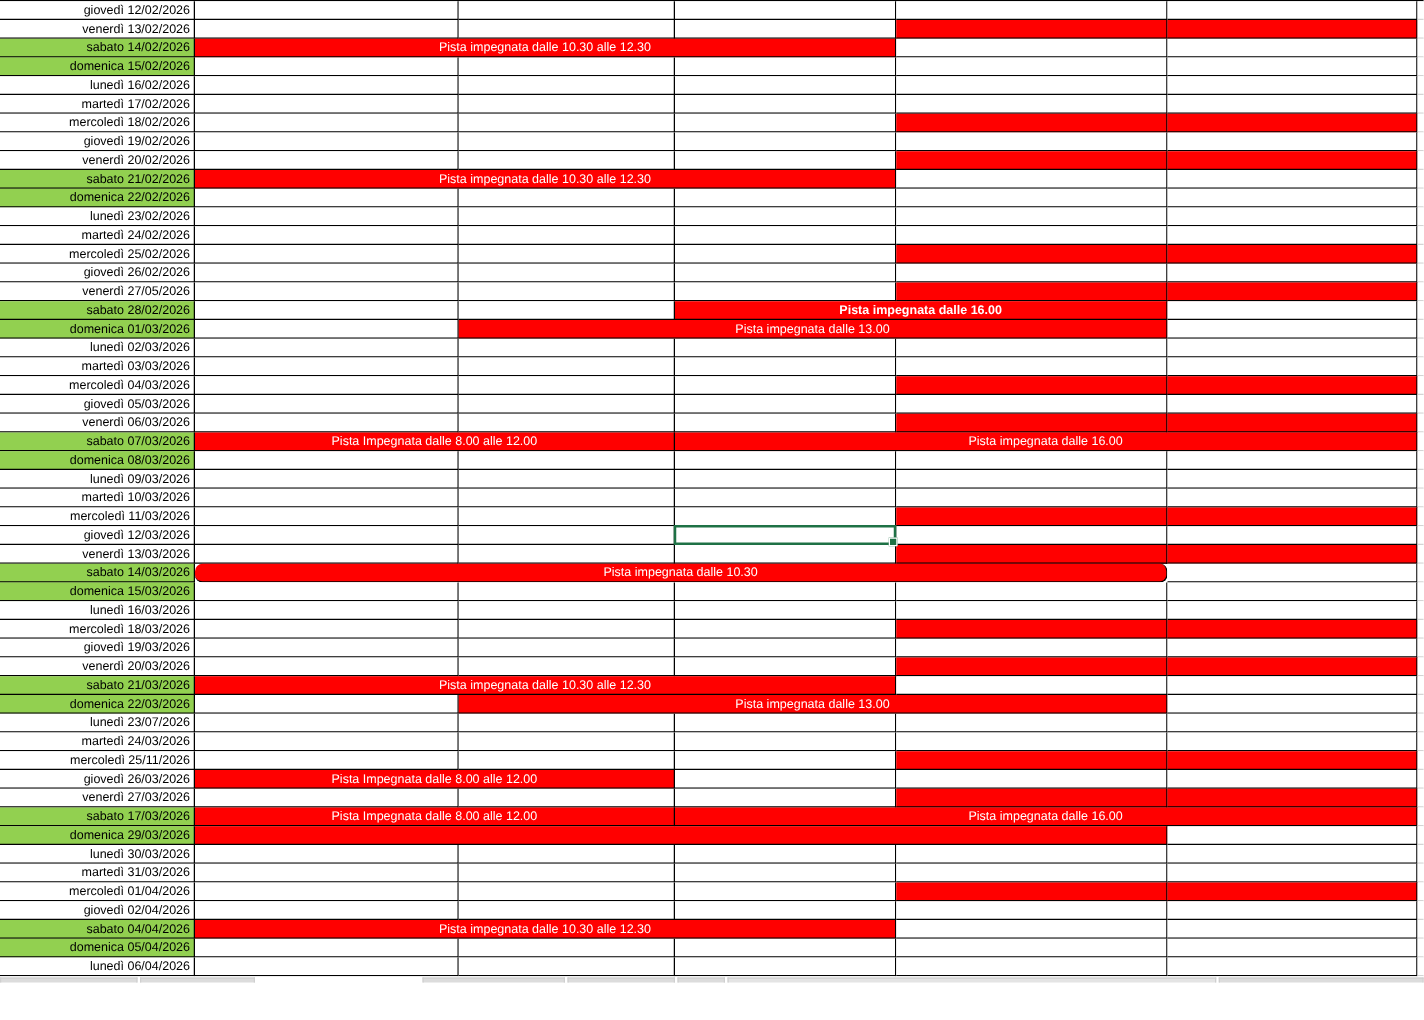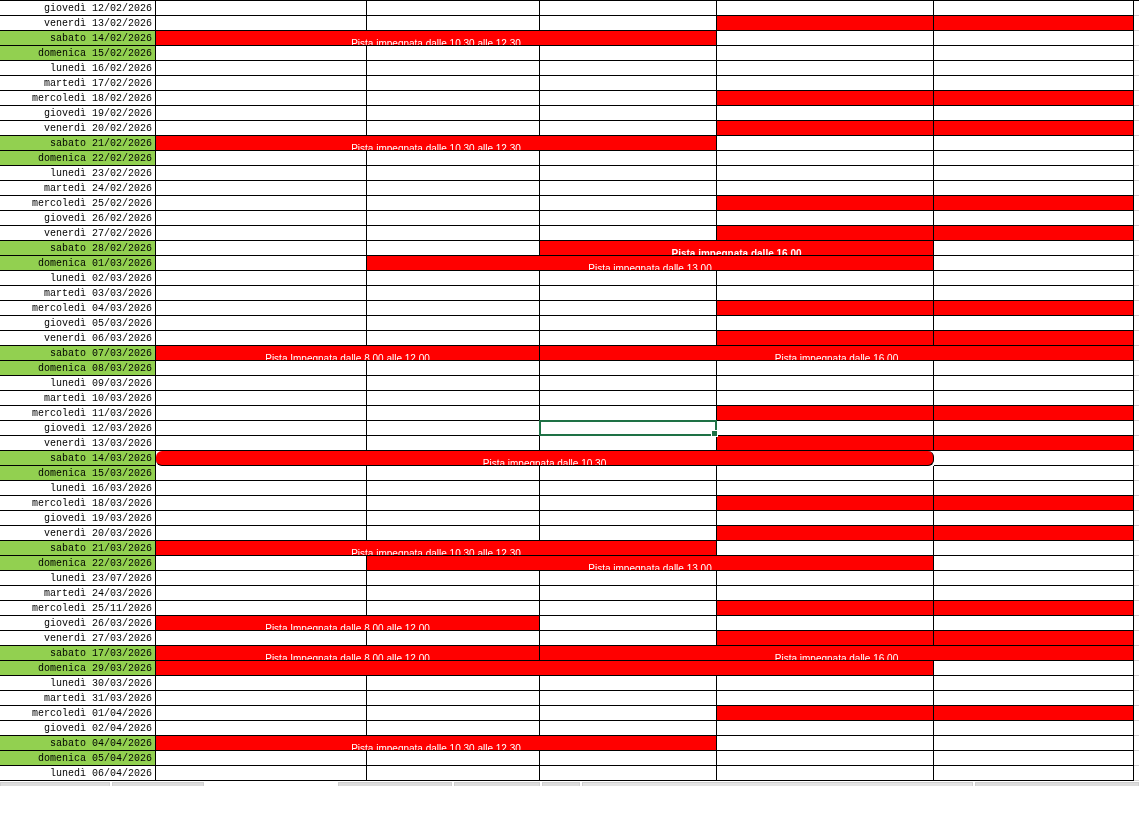--- a/index.html
+++ b/index.html
@@ -1,24 +1,24 @@
 <!DOCTYPE html>
 <html style="--busy-red: #FF0000; --weekend-green: #92D050; --selection-green: #1E7145;"><head>
 <meta charset="utf-8">
 <style>
   html,body{margin:0;padding:0;background:#ffffff;}
   body{width:1139px;height:816px;overflow:hidden;font-family:"Liberation Sans",sans-serif;}
   #sheet{width:1139px;border-top:1px solid #000;}
   .row{display:grid;grid-template-columns:156px 211px 173px 177px 217px 200px 5px;height:15px;}
   .cell{box-sizing:border-box;background:#fff;border-right:1px solid #000;border-bottom:1px solid #000;
         font-size:10px;line-height:13px;overflow:hidden;white-space:nowrap;}
-  .date{text-align:right;padding:1px 3px 0 0;color:#000;font-family:Liberation Mono, monospace;}
+  .date{text-align:right;padding:1px 3px 0 0;color:#000;}
   .weekend{background:var(--weekend-green,#92D050);}
   .red{background:var(--busy-red,#FF0000);}
-  .bar{background:var(--busy-red,#FF0000);color:#fff;text-align:center;padding-top:6px;}
+  .bar{background:var(--busy-red,#FF0000);color:#fff;text-align:center;padding-top:1px;}
   .bar.bold{font-weight:bold;}
   .sliver{border-right:none;border-bottom:1px solid #d4d4d4;}
   .selected{position:relative;overflow:visible;}
   .selection{position:absolute;inset:-1px;border:2px solid var(--selection-green,#1E7145);z-index:3;pointer-events:none;}
   .handle{position:absolute;right:-3px;bottom:-3px;width:5px;height:5px;
           background:var(--selection-green,#1E7145);border:1px solid #fff;box-sizing:content-box;}
   #bottom-strip{position:relative;width:1139px;height:5px;background:#fff;}
   #bottom-strip .seg{position:absolute;top:1px;height:4px;background:#dcdcdc;border:1px solid #cfcfcf;border-bottom:none;box-sizing:border-box;}
 </style>
 </head>
@@ -150,21 +150,21 @@
     <div class="row">
       <div class="cell date">giovedì 26/02/2026</div>
       <div class="cell"></div>
       <div class="cell"></div>
       <div class="cell"></div>
       <div class="cell"></div>
       <div class="cell"></div>
       <div class="cell sliver"></div>
     </div>
     <div class="row">
-      <div class="cell date">venerdì 27/02/2026</div>
+      <div class="cell date">venerdì 27/05/2026</div>
       <div class="cell"></div>
       <div class="cell"></div>
       <div class="cell"></div>
       <div class="cell red"></div>
       <div class="cell red"></div>
       <div class="cell sliver"></div>
     </div>
     <div class="row">
       <div class="cell date weekend">sabato 28/02/2026</div>
       <div class="cell"></div>

